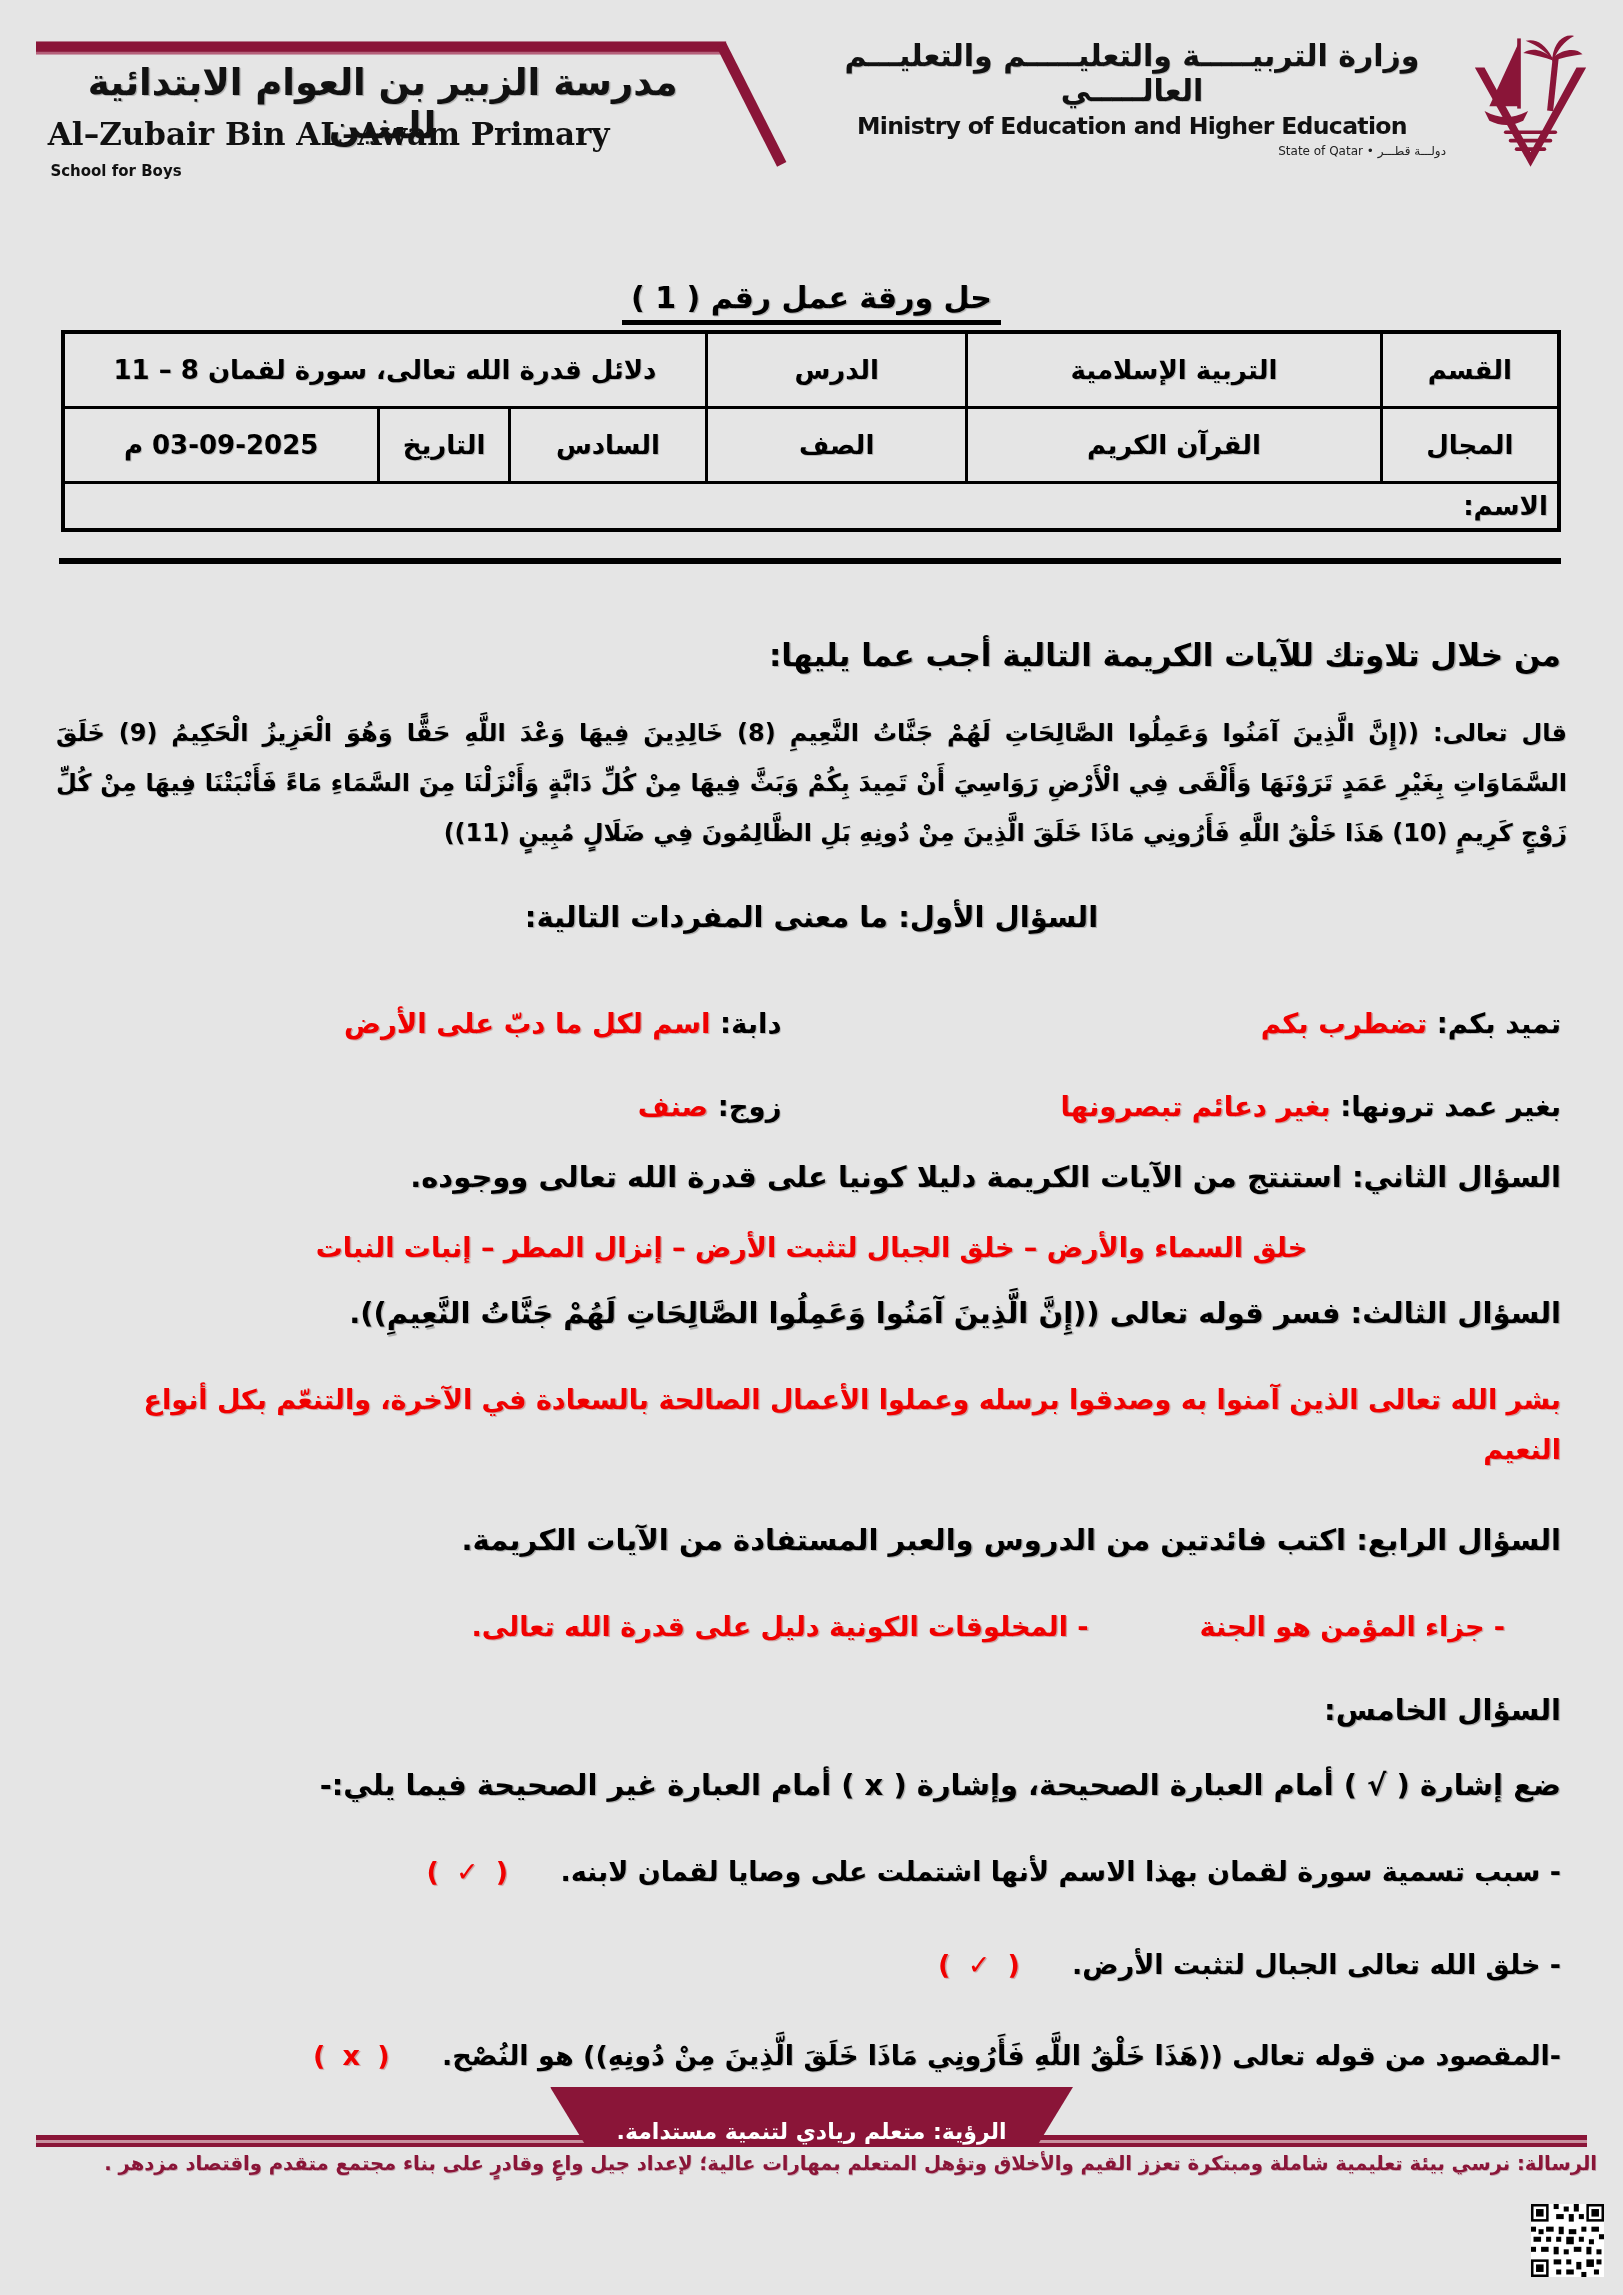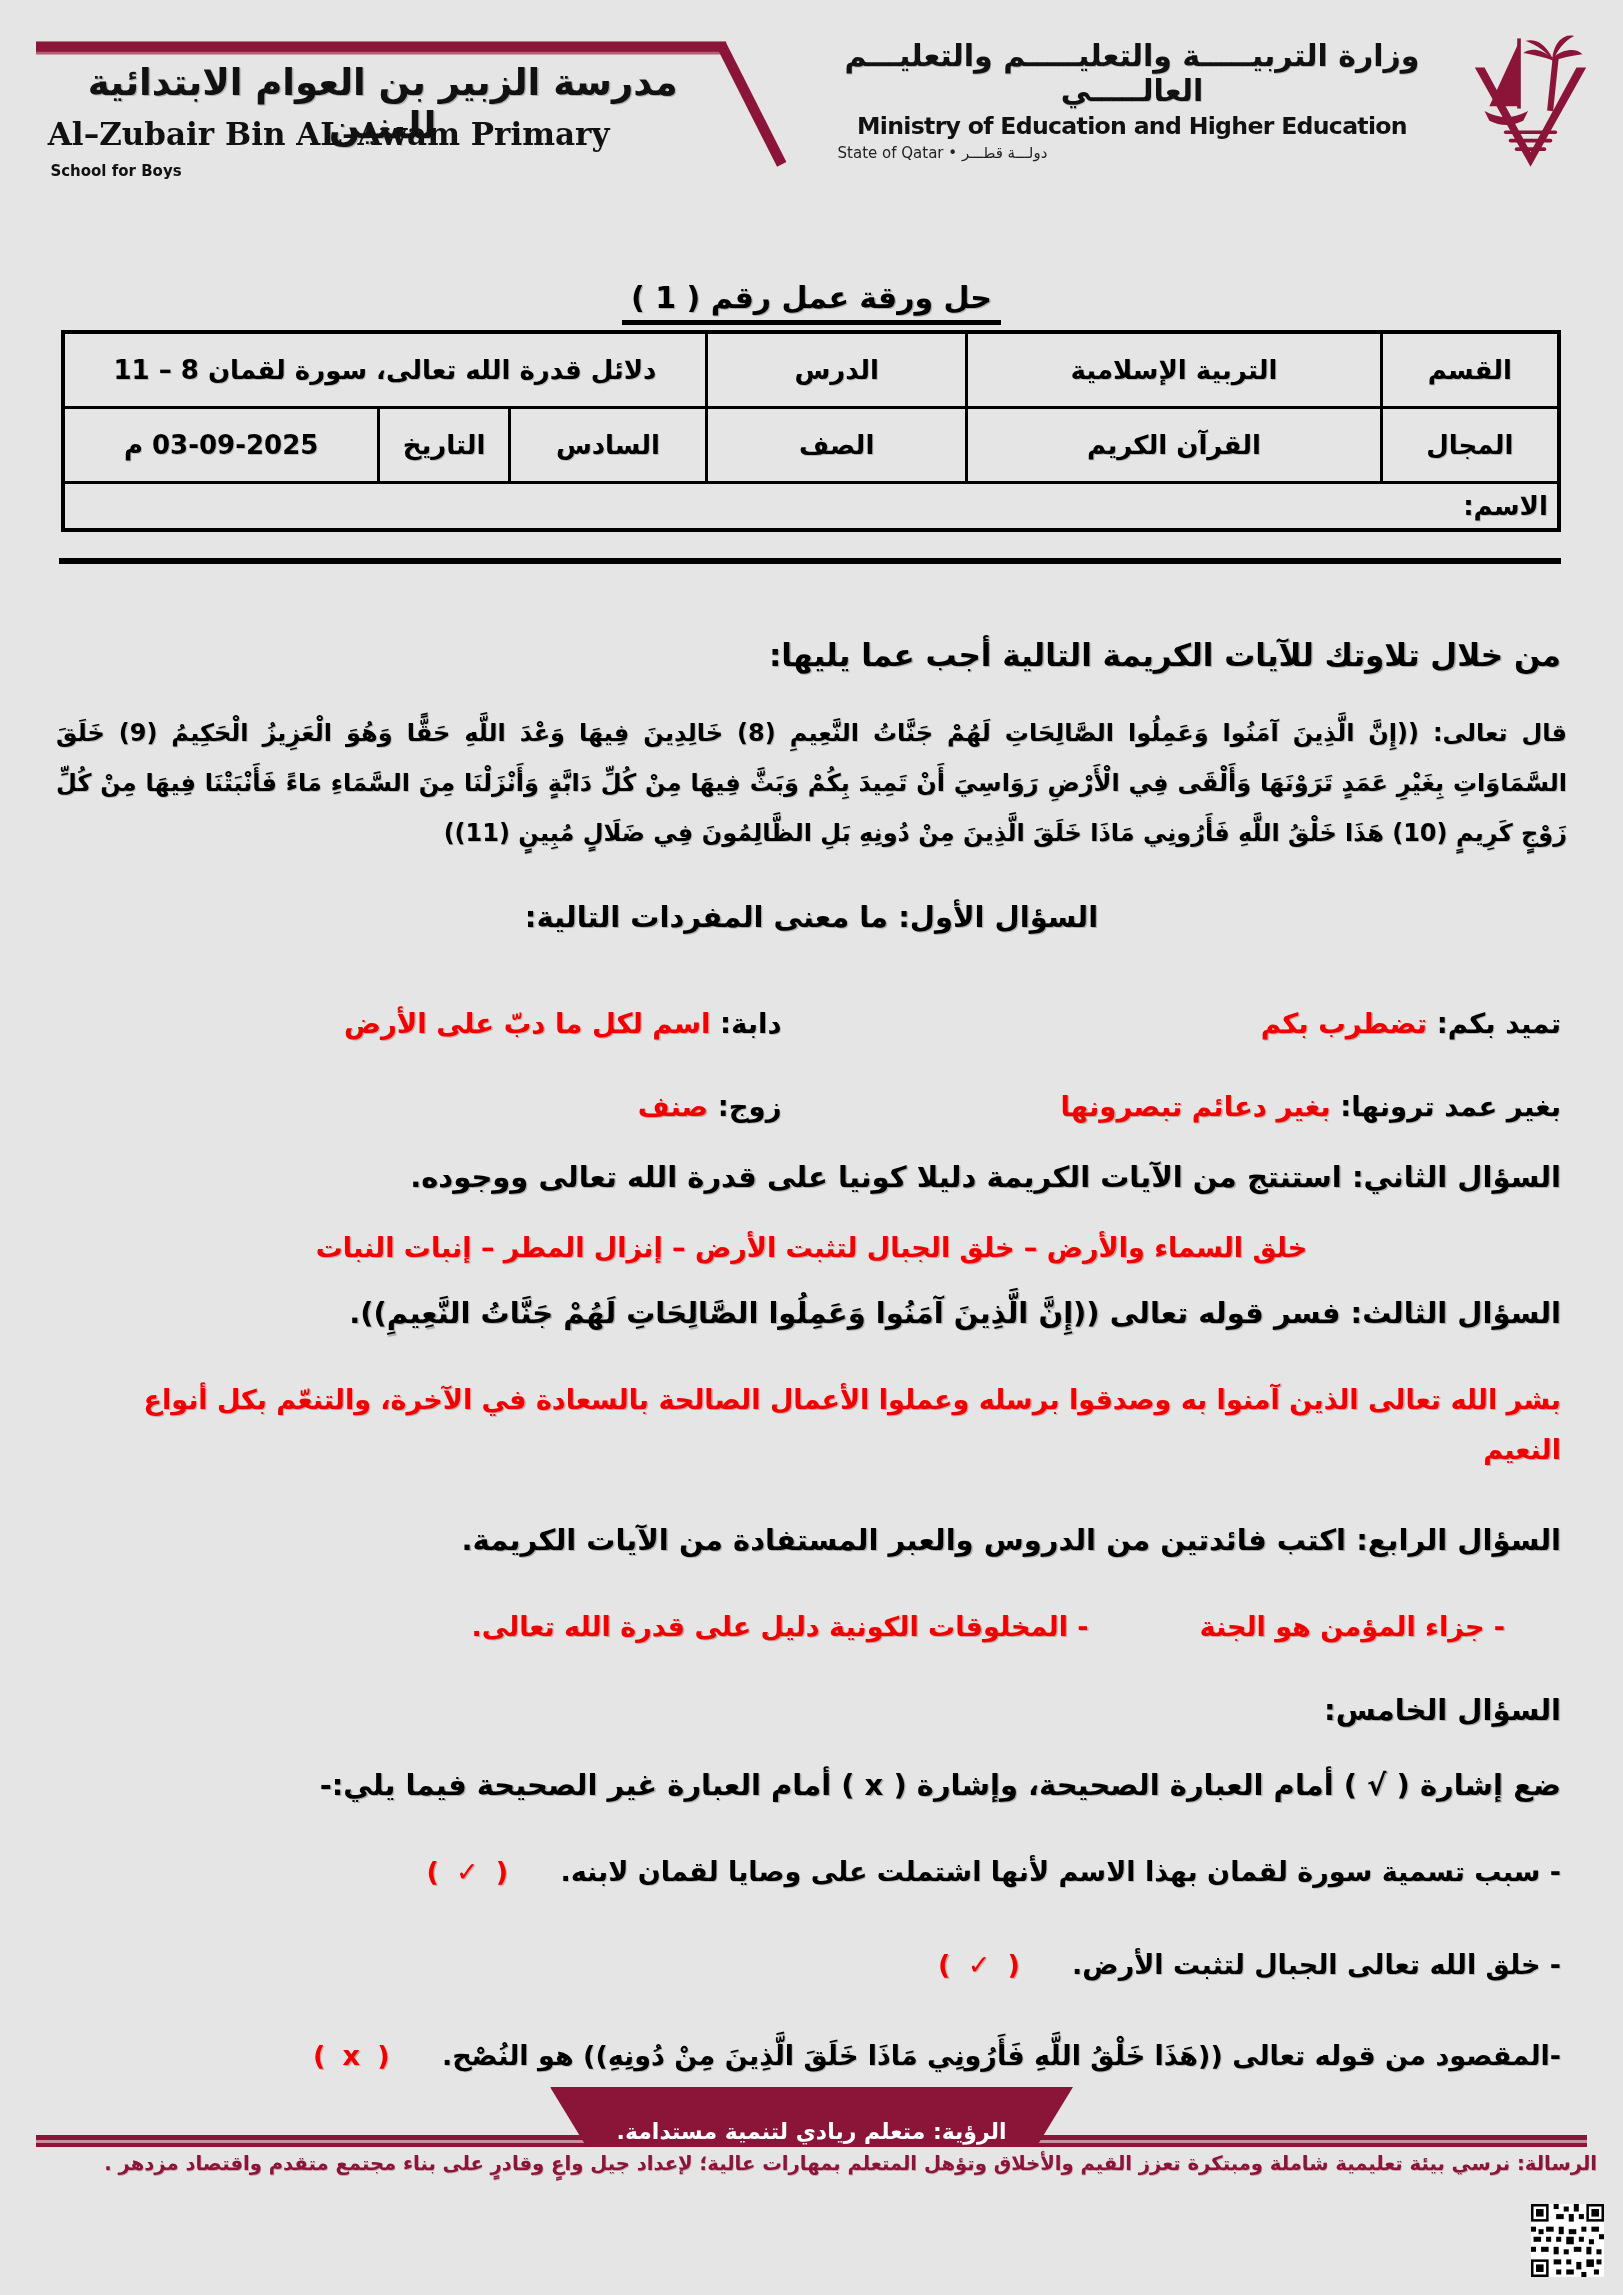--- a/index.html
+++ b/index.html
@@ -13,21 +13,21 @@
   .school-ar { position:absolute; top:25px; left:19.6px; width:654px; text-align:center;
                font-size:37px; font-weight:bold; color:#111; text-shadow:1.3px 1.3px 0.7px rgba(0,0,0,.25); }
   .school-en { position:absolute; top:80px; left:11.8px; width:661px; text-align:left;
                font-family:"DejaVu Serif", serif; font-size:31px; font-weight:bold; color:#111; }
   .school-en2 { position:absolute; top:126px; left:14.4px; font-size:15px; font-weight:bold; color:#111; }
 
   .ministry-box { position:absolute; top:26px; right:26px; width:779px; height:151px; direction:ltr; }
   .ministry-text { position:absolute; left:0; top:11.8px; width:628px; text-align:center; }
   .ministry-ar { font-size:30px; font-weight:bold; color:#111; direction:rtl; text-shadow:0.7px 0.7px 0 rgba(0,0,0,.2); }
   .ministry-en { font-size:23.6px; font-weight:bold; color:#111; margin-top:3.9px; letter-spacing:-0.7px; }
-  .ministry-state { font-size:15px; color:#222; direction:rtl; text-align:left; margin-top:3.9px; padding-left:19.6px; }
+  .ministry-state { font-size:12px; color:#222; direction:rtl; text-align:right; margin-top:3.9px; padding-left:19.6px; }
   .emblem { position:absolute; right:6.5px; top:0; }
 
   
   .doc-title { position:absolute; top:280px; left:0; right:0; text-align:center; }
   .doc-title span { display:inline-block; font-size:30px; font-weight:bold; color:#000;
                     border-bottom:5.2px solid #000; padding:0 9.2px 5.2px 9.2px; text-shadow:1.3px 1.3px 0.7px rgba(0,0,0,.25);}
 
   
   .info-table { position:absolute; top:330px; right:62px; width:1500px; border-collapse:collapse; direction:rtl; }
   .info-table td { border:3.3px solid #000; font-size:26px; font-weight:bold; color:#000; text-align:center;

